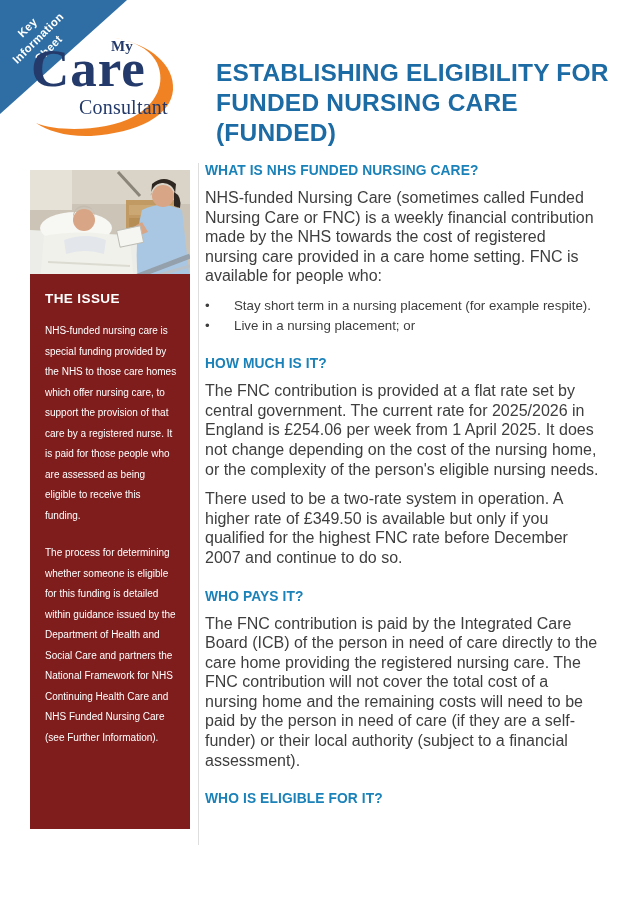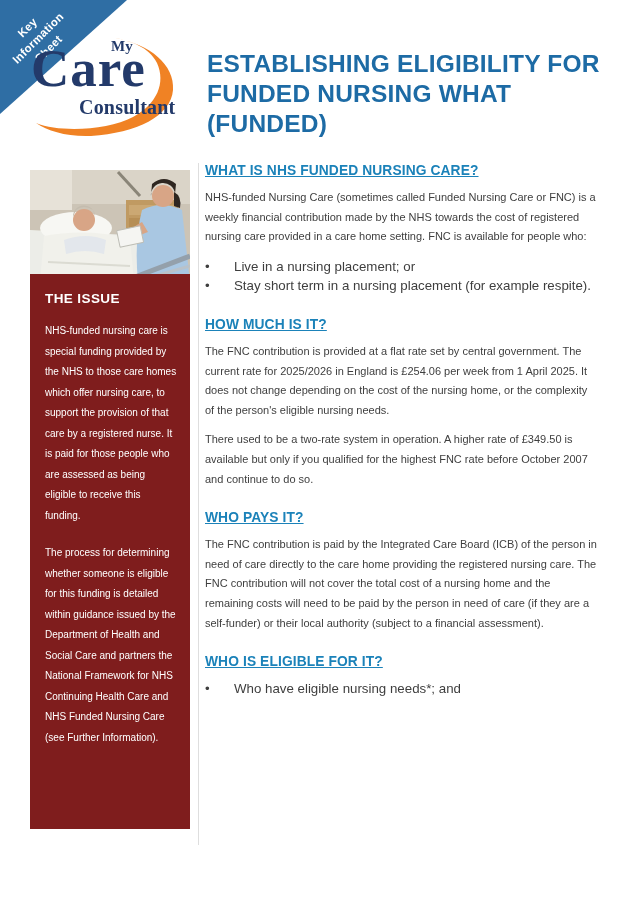--- a/index.html
+++ b/index.html
@@ -19,40 +19,40 @@
     line-height:15px;text-align:center;letter-spacing:.3px;
   }
   
   .logo{position:absolute;left:23px;top:34px;width:162px;height:112px;text-align:center;}
   .logo svg{position:absolute;left:0;top:0;}
   .logo-my{position:absolute;left:88px;top:4px;font-family:"Liberation Serif",serif;
     font-weight:bold;font-size:15px;color:#233A6A;}
   .logo-care{position:absolute;left:8px;top:8px;font-family:"Liberation Serif",serif;
     font-weight:bold;font-size:53px;line-height:1;color:#233A6A;letter-spacing:1px;}
   .logo-consultant{position:absolute;left:56px;top:62px;font-family:"Liberation Serif",serif;
-    font-weight:bold;font-size:20px;color:#233A6A;letter-spacing:.2px;}
+    font-weight:normal;font-size:20px;color:#233A6A;letter-spacing:.2px;}
   
   .title{position:absolute;left:200px;top:42px;color:#1D6BA5;font-weight:bold;
     font-size:24.5px;line-height:30px;letter-spacing:.2px;}
   .title div{white-space:nowrap;}
   
   .photo{position:absolute;left:30px;top:170px;width:160px;height:112px;overflow:hidden;}
   .issue-box{
     position:absolute;left:30px;top:274px;width:160px;height:555px;background:#7f1d1d;
     color:#ffffff;box-sizing:border-box;padding:17px 13px 0 15px;
   }
   .issue-heading{font-size:13.5px;font-weight:bold;letter-spacing:.4px;margin:0 0 15px 0;}
   .issue-box p{font-size:10px;line-height:20.5px;margin:0 0 17px 0;}
   .column-rule{position:absolute;left:198px;top:163px;width:1px;height:682px;background:#dedede;}
   
   .content{position:absolute;left:205px;top:160px;width:410px;color:#3E3E3E;}
   .section-heading{font-size:13.8px;font-weight:bold;color:#1B82B9;margin:21px 0 10px 0;
-    letter-spacing:.1px;text-decoration:underline;}
+    letter-spacing:.1px;}
   .content section:first-child .section-heading{margin-top:3px;}
-  .content p{font-size:11px;line-height:19.6px;margin:0 16px 10px 0;}
+  .content p{font-size:16px;line-height:19.6px;margin:0 16px 10px 0;}
   .bullet-list{margin:0 0 2px 0;}
   .bullet-line{font-size:13.3px;line-height:19.6px;}
   .bullet-line .b{display:inline-block;width:29px;}
 </style>
 </head>
 <body>
 
 <div class="page">
 
   <div>
@@ -71,23 +71,23 @@
       <path d="M 92,4 C 127,10 152,31 150,56 C 148,82 114,99 68,102
                C 44,103 25,97 13,89
                C 38,99 85,96 110,83 C 134,70 143,49 134,29
                C 126,13 108,7 92,4 Z" fill="#F08224"></path>
     </svg>
     <span class="logo-my">My</span>
     <span class="logo-care">Care</span>
     <span class="logo-consultant">Consultant</span>
   </div>
 
-  <h1 class="title" id="page-title" style="margin:7px;">
+  <h1 class="title" id="page-title" style="margin:16px;">
       <div>ESTABLISHING ELIGIBILITY FOR</div>
-      <div>FUNDED NURSING WHAT</div>
+      <div>FUNDED NURSING CARE</div>
       <div>(FUNDED)</div>
     </h1>
 
   <div class="photo">
     <svg width="160" height="112" viewBox="0 0 160 112">
       <rect x="0" y="0" width="160" height="112" fill="#CCC4B6"></rect>
       <rect x="0" y="0" width="160" height="34" fill="#DAD4C8"></rect>
       <rect x="0" y="0" width="42" height="40" fill="#E7E2D8"></rect>
 
       <rect x="96" y="30" width="52" height="46" fill="#C09A62"></rect>
@@ -127,34 +127,33 @@
         <p>NHS-funded nursing care is special funding provided by the NHS to those care homes which offer nursing care, to support the provision of that care by a registered nurse. It is paid for those people who are assessed as being eligible to receive this funding.</p>
         <p>The process for determining whether someone is eligible for this funding is detailed within guidance issued by the Department of Health and Social Care and partners the National Framework for NHS Continuing Health Care and NHS Funded Nursing Care (see Further Information).</p>
       </div>
   </aside>
 
   <main class="content" id="content">
       <section>
         <h3 class="section-heading">WHAT IS NHS FUNDED NURSING CARE?</h3>
         <p>NHS-funded Nursing Care (sometimes called Funded Nursing Care or FNC) is a weekly financial contribution made by the NHS towards the cost of registered nursing care provided in a care home setting. FNC is available for people who:</p>
         <div class="bullet-list">
+          <div class="bullet-line"><span class="b">•</span>Stay short term in a nursing placement (for example respite).</div>
           <div class="bullet-line"><span class="b">•</span>Live in a nursing placement; or</div>
-          <div class="bullet-line"><span class="b">•</span>Stay short term in a nursing placement (for example respite).</div>
         </div>
       </section>
       <section>
         <h3 class="section-heading">HOW MUCH IS IT?</h3>
         <p>The FNC contribution is provided at a flat rate set by central government. The current rate for 2025/2026 in England is £254.06 per week from 1 April 2025. It does not change depending on the cost of the nursing home, or the complexity of the person's eligible nursing needs.</p>
-        <p>There used to be a two-rate system in operation. A higher rate of £349.50 is available but only if you qualified for the highest FNC rate before October 2007 and continue to do so.</p>
+        <p>There used to be a two-rate system in operation. A higher rate of £349.50 is available but only if you qualified for the highest FNC rate before December 2007 and continue to do so.</p>
       </section>
       <section>
         <h3 class="section-heading">WHO PAYS IT?</h3>
         <p>The FNC contribution is paid by the Integrated Care Board (ICB) of the person in need of care directly to the care home providing the registered nursing care. The FNC contribution will not cover the total cost of a nursing home and the remaining costs will need to be paid by the person in need of care (if they are a self-funder) or their local authority (subject to a financial assessment).</p>
       </section>
       <section>
         <h3 class="section-heading">WHO IS ELIGIBLE FOR IT?</h3>
         <div class="bullet-list">
-          <div class="bullet-line"><span class="b">•</span>Who have eligible nursing needs*; and</div>
         </div>
       </section>
     </main>
 
 </div>
 
 </body></html>

